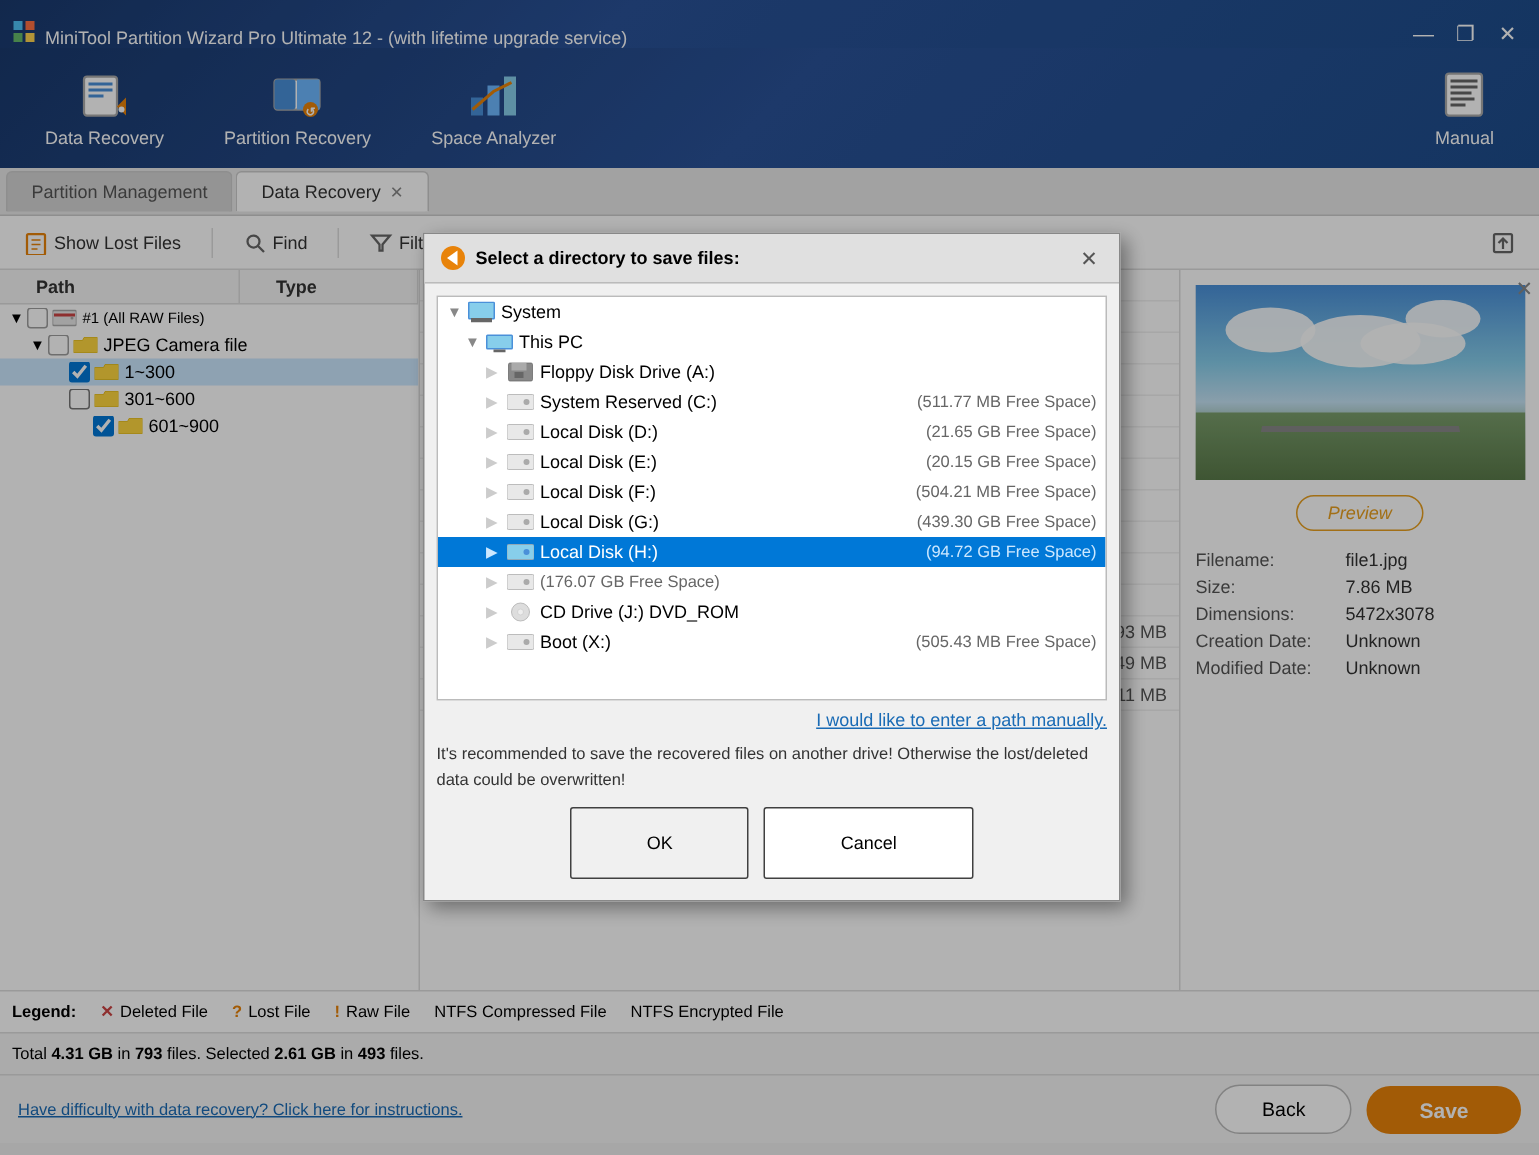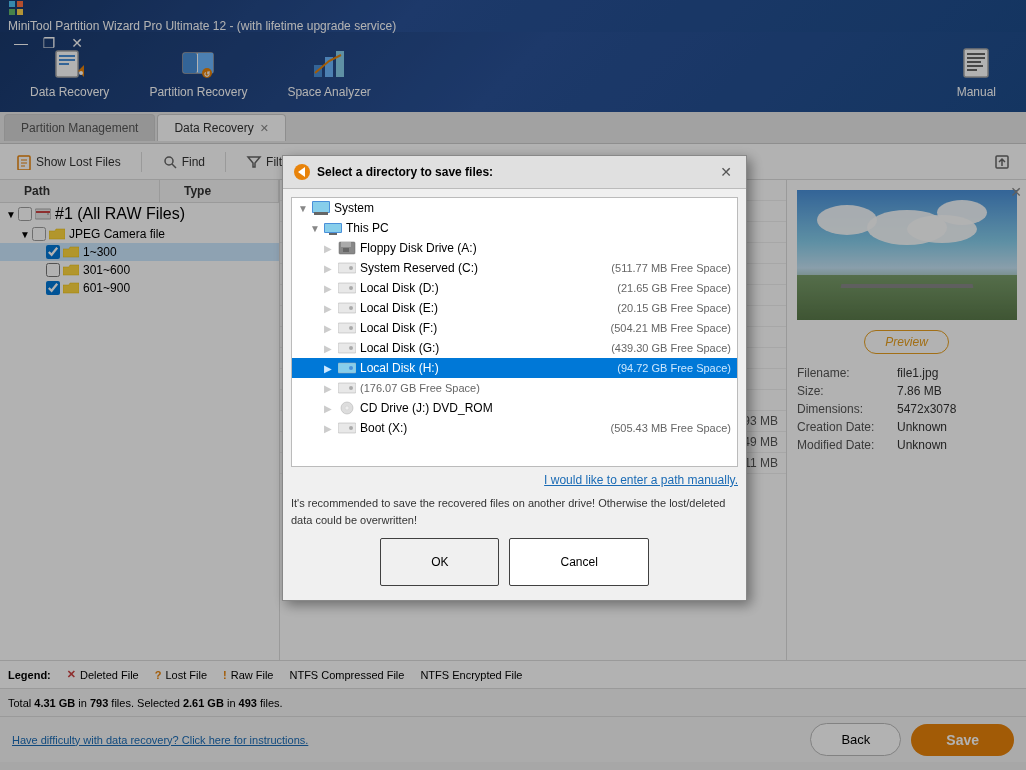--- a/index.html
+++ b/index.html
@@ -3,24 +3,23 @@
   <meta charset="utf-8">
   <style>
     * { box-sizing: border-box; margin: 0; padding: 0; }
     body { font-family: 'Segoe UI', Arial, sans-serif; font-size: 12px; background: #f0f0f0; width: 1026px; height: 770px; overflow: hidden; }
 
     
     #titlebar {
       background: linear-gradient(135deg, #1a3a6e 0%, #2a5298 40%, #1e4d8c 100%);
       height: 32px;
       display: flex;
-      align-items: flex-start;
+      align-items: flex-end;
       padding: 0 8px;
       color: white;
-      flex-direction: column;
     }
     .title-btn {
       width: 26px; height: 20px; background: transparent; border: none; color: white;
       cursor: pointer; font-size: 14px; display: flex; align-items: center; justify-content: center;
     }
 
     
     #topnav {
       background: linear-gradient(135deg, #1a3a6e 0%, #2a5298 50%, #1e4d8c 100%);
       height: 80px;
@@ -339,21 +338,21 @@
     <div id="tree">
 
       <div class="tree-item" style="padding-left:4px;">
         <span class="tree-expand">▼</span>
         <input type="checkbox" class="tree-check" style="opacity: 0.7;">
         <svg width="16" height="14" viewBox="0 0 16 14" style="margin-right:4px;">
           <rect x="0" y="2" width="16" height="10" rx="1" fill="#e8e8e8" stroke="#aaa" stroke-width="1"></rect>
           <rect x="1" y="4" width="14" height="2" fill="#cc4444"></rect>
           <circle cx="13" cy="7" r="1" fill="#aaa"></circle>
         </svg>
-        <span style="font-size:16px;">#1 (All RAW Files)</span>
+        <span style="font-size:10px;">#1 (All RAW Files)</span>
       </div>
 
       <div class="tree-item" style="padding-left:18px;">
         <span class="tree-expand">▼</span>
         <input type="checkbox" class="tree-check" style="opacity: 0.7;">
         <svg width="16" height="14" viewBox="0 0 16 14" style="margin-right:4px;">
           <path d="M0 4 L6 4 L7 2 L16 2 L16 12 L0 12 Z" fill="#ffd740" stroke="#e6b800" stroke-width="0.5"></path>
         </svg>
         <span style="font-size:12px;">JPEG Camera file</span>
       </div>
@@ -369,21 +368,21 @@
 
       <div class="tree-item" style="padding-left:32px;">
         <span class="tree-expand" style="visibility:hidden;">▶</span>
         <input type="checkbox" class="tree-check" style="">
         <svg width="16" height="14" viewBox="0 0 16 14" style="margin-right:4px;">
           <path d="M0 4 L6 4 L7 2 L16 2 L16 12 L0 12 Z" fill="#ffd740" stroke="#e6b800" stroke-width="0.5"></path>
         </svg>
         <span style="font-size:12px;">301~600</span>
       </div>
 
-      <div class="tree-item" style="padding-left:32px;">
+      <div class="tree-item" style="padding-left:48px;">
         <span class="tree-expand" style="visibility:hidden;">▶</span>
         <input type="checkbox" class="tree-check" checked="" style="accent-color: rgb(0, 120, 215);">
         <svg width="16" height="14" viewBox="0 0 16 14" style="margin-right:4px;">
           <path d="M0 4 L6 4 L7 2 L16 2 L16 12 L0 12 Z" fill="#ffd740" stroke="#e6b800" stroke-width="0.5"></path>
         </svg>
         <span style="font-size:12px;">601~900</span>
       </div>
     </div>
   </div>
 

